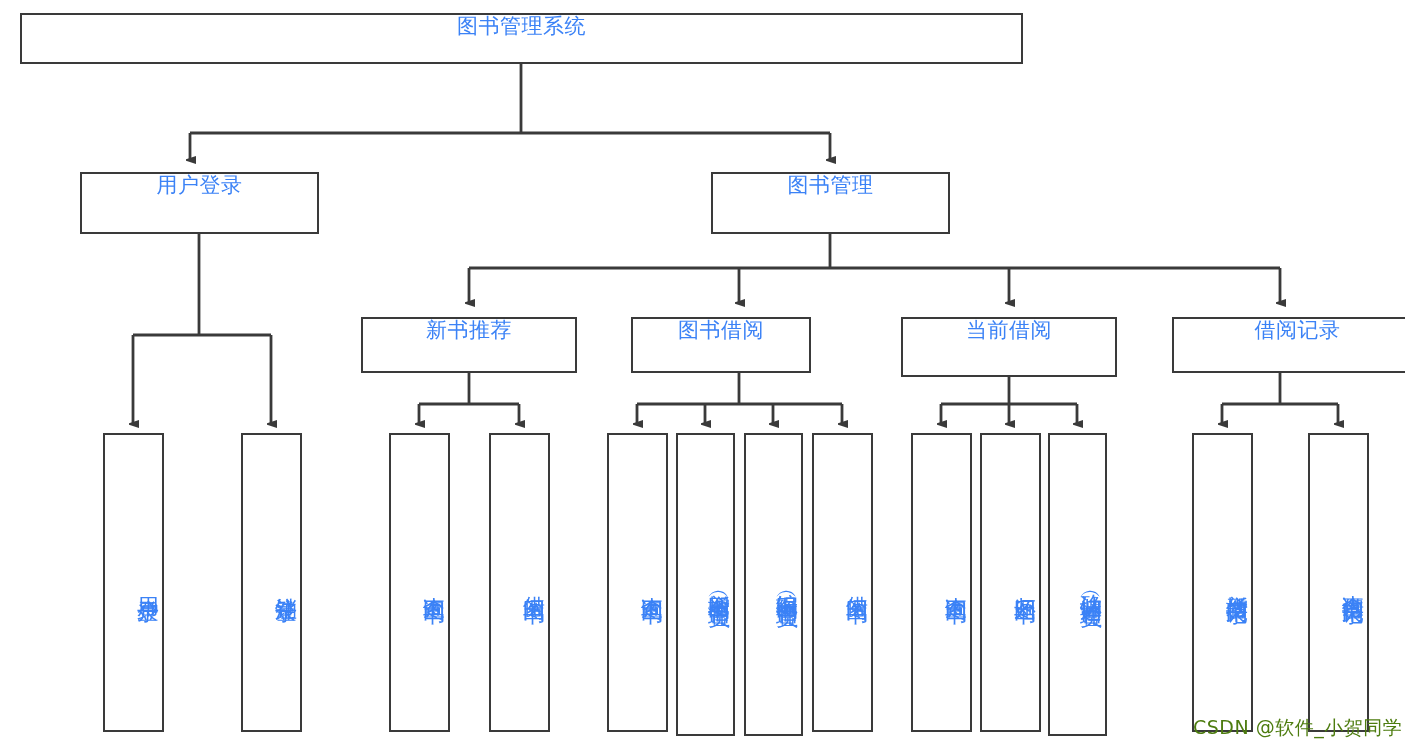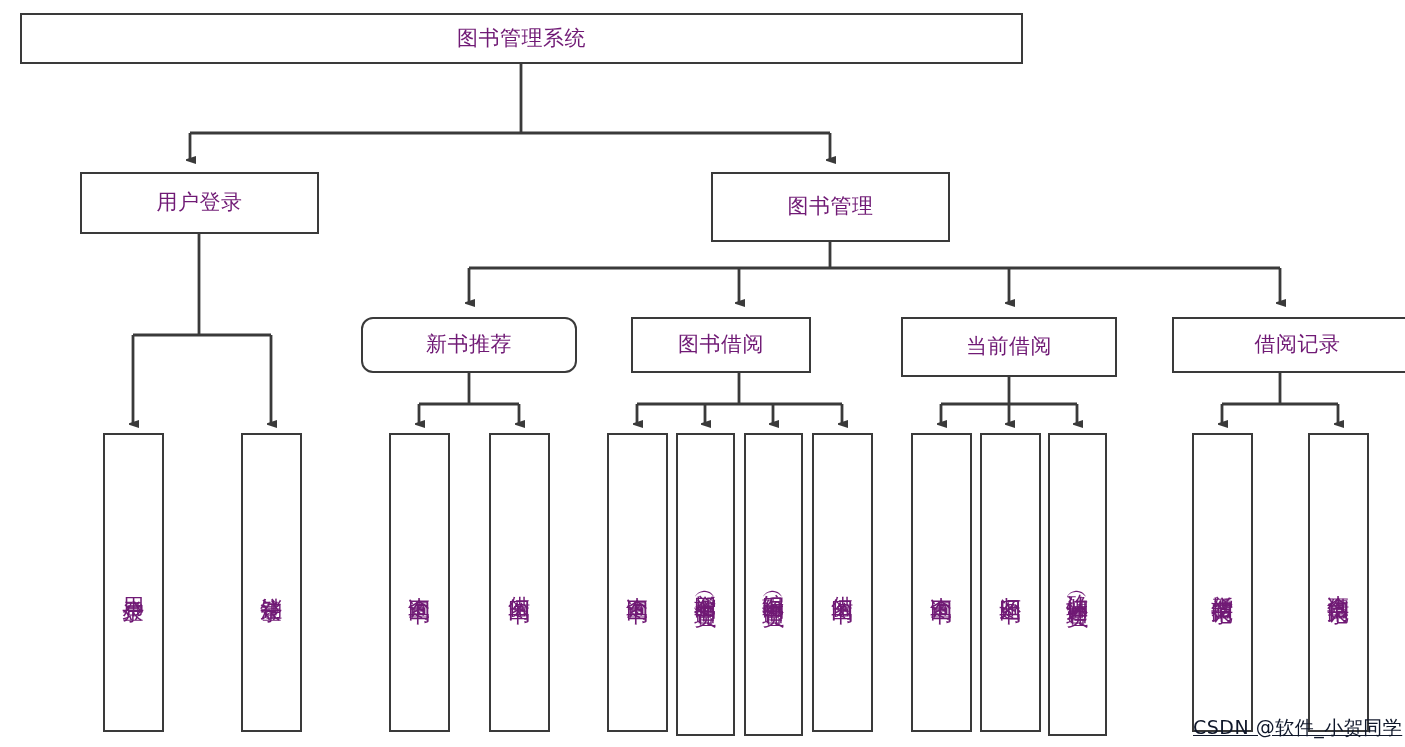--- a/index.html
+++ b/index.html
@@ -24,23 +24,22 @@
     top: 0;
     width: 1405px;
     height: 747px;
   }
   .node {
     position: absolute;
     box-sizing: border-box;
     border: 2.5px solid #3a3a3a;
     background: #ffffff;
     display: flex;
-    align-items: center;
     justify-content: center;
-    color: #701a75;
+    color: #3b82f6;
   }
   .node.horizontal {
     font-size: 21px;
     line-height: 1.1;
     letter-spacing: 0.5px;
     white-space: nowrap;
   }
   .node.vertical {
     writing-mode: vertical-rl;
     text-orientation: upright;
@@ -49,25 +48,24 @@
     letter-spacing: 2px;
     padding: 4px 0;
     text-align: center;
   }
   .node-label {
     display: block;
   }
   .watermark {
     position: absolute;
     font-size: 19px;
-    color: #0f172a;
+    color: #4d7c0f;
     white-space: nowrap;
     letter-spacing: 0.5px;
     pointer-events: none;
-    text-decoration: underline;
   }
 </style>
 </head>
 <body>
 
 <div id="diagram-root">
 
   <svg id="diagram-svg" viewBox="0 0 1405 747" xmlns="http://www.w3.org/2000/svg">
     <defs>
       <marker id="arrow" markerWidth="10" markerHeight="10" refX="4" refY="6" orient="auto" markerUnits="userSpaceOnUse">
@@ -118,25 +116,25 @@
     </g>
   </svg>
 
   <div class="node horizontal" style="left:20px; top:13px; width:1003px; height:51px;">
     <span class="node-label">图书管理系统</span>
   </div>
 
   <div class="node horizontal" style="left:80px; top:172px; width:239px; height:62px;">
     <span class="node-label">用户登录</span>
   </div>
-  <div class="node horizontal" style="left:711px; top:172px; width:239px; height:70px;">
+  <div class="node horizontal" style="left:711px; top:172px; width:239px; height:62px;">
     <span class="node-label">图书管理</span>
   </div>
 
-  <div class="node horizontal" style="left:361px; top:317px; width:216px; height:56px;border-radius:12px;">
+  <div class="node horizontal" style="left:361px; top:317px; width:216px; height:56px;">
     <span class="node-label">新书推荐</span>
   </div>
   <div class="node horizontal" style="left:631px; top:317px; width:180px; height:56px;">
     <span class="node-label">图书借阅</span>
   </div>
   <div class="node horizontal" style="left:901px; top:317px; width:216px; height:60px;">
     <span class="node-label">当前借阅</span>
   </div>
   <div class="node horizontal" style="left:1172px; top:317px; width:251px; height:56px;">
     <span class="node-label">借阅记录</span>

